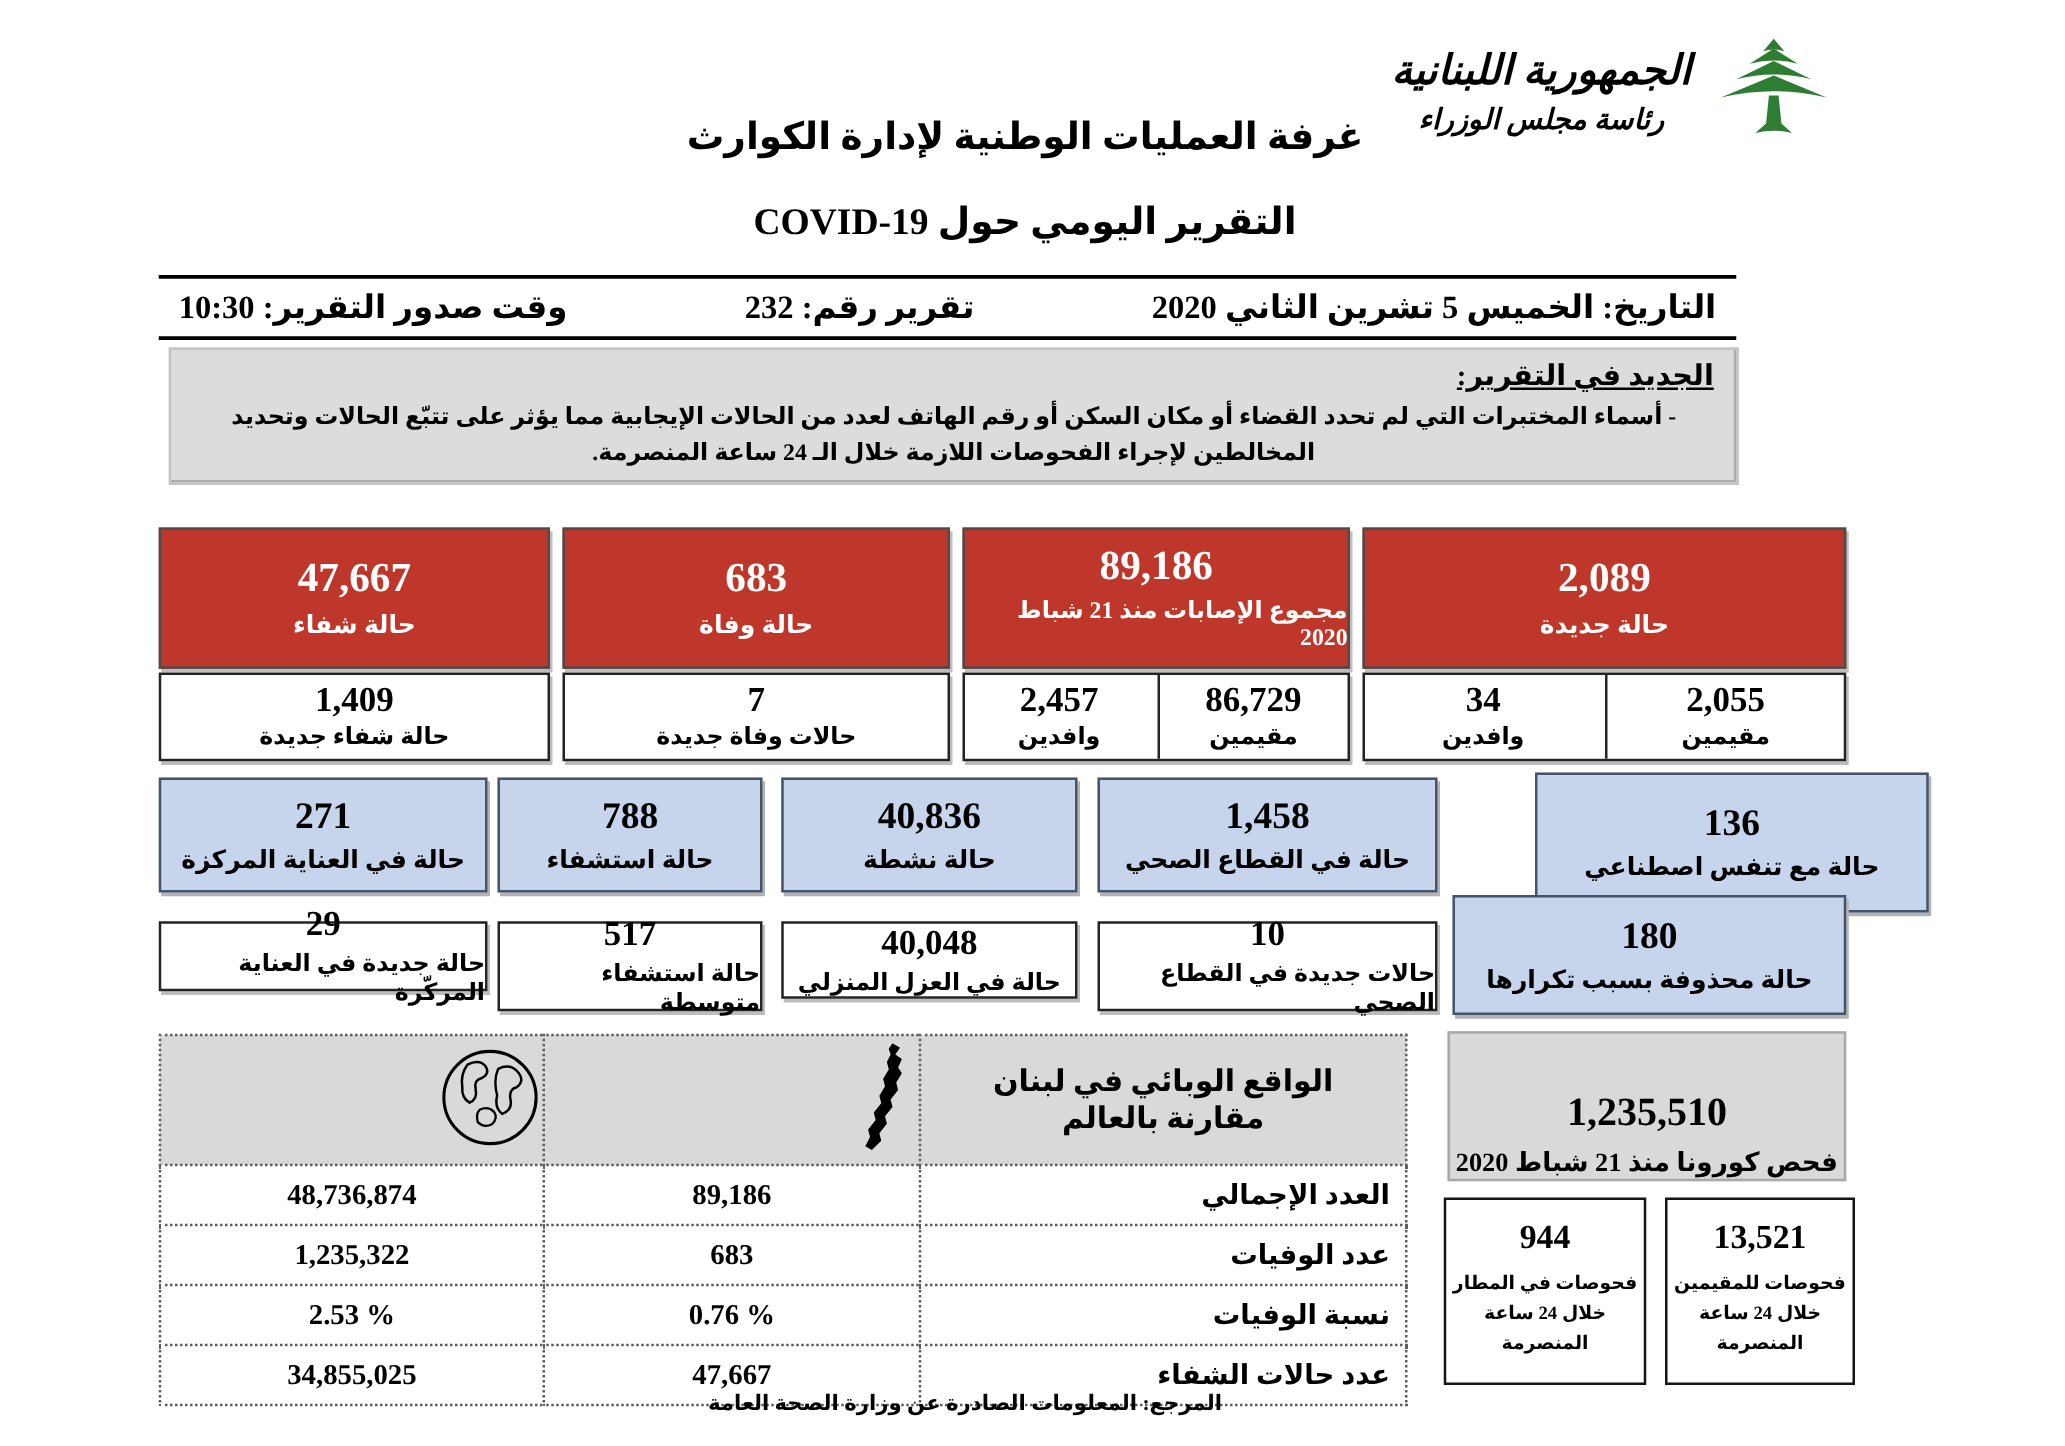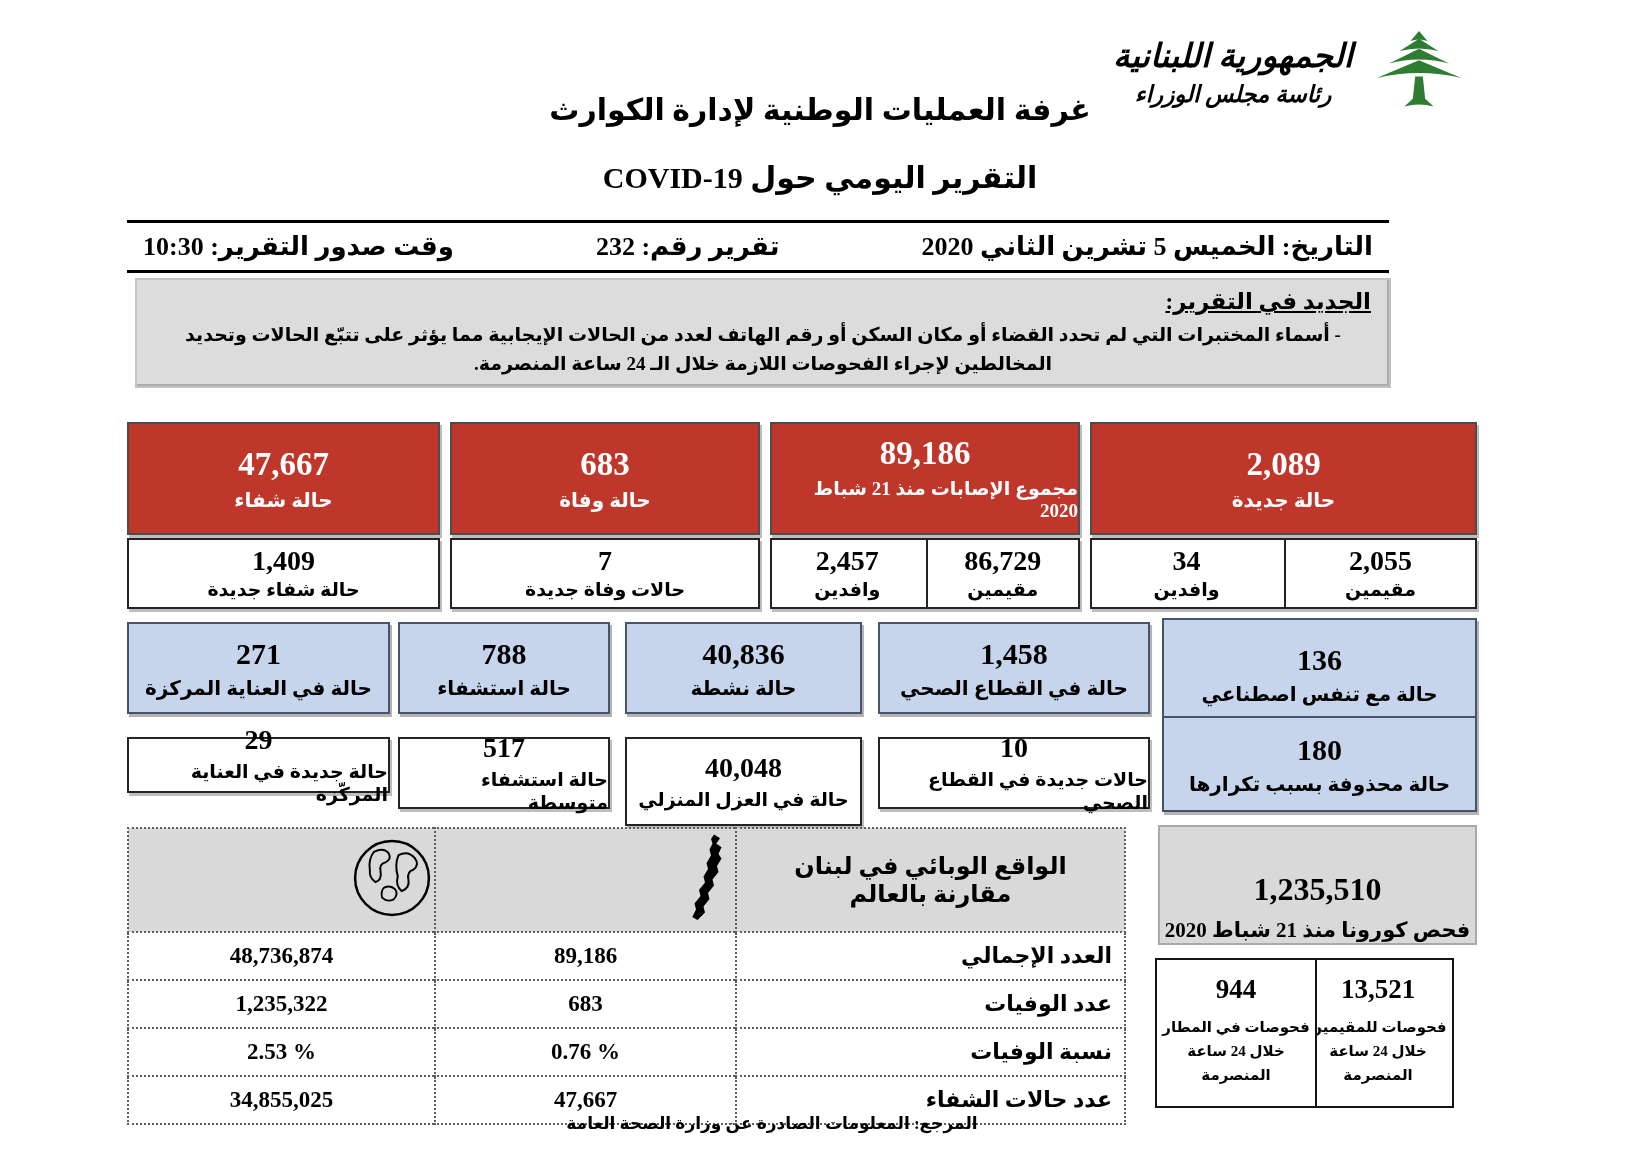--- a/index.html
+++ b/index.html
@@ -140,21 +140,21 @@
 </div>
 <div class="scard abs" style="left:450px;top:538px;width:310px;height:71px">
   <div class="snum">7</div>
   <div class="slab">حالات وفاة جديدة</div>
 </div>
 <div class="scard abs" style="left:127px;top:538px;width:313px;height:71px">
   <div class="snum">1,409</div>
   <div class="slab">حالة شفاء جديدة</div>
 </div>
 
-<div class="bcard abs" style="left:1162px;top:618px;width:315px;height:112px">
+<div class="bcard abs" style="left:1228px;top:618px;width:315px;height:112px">
   <div class="bnum">136</div>
   <div class="blab">حالة مع تنفس اصطناعي</div>
 </div>
 <div class="bcard abs" style="left:878px;top:622px;width:272px;height:92px">
   <div class="bnum">1,458</div>
   <div class="blab">حالة في القطاع الصحي</div>
 </div>
 <div class="bcard abs" style="left:625px;top:622px;width:237px;height:92px">
   <div class="bnum">40,836</div>
   <div class="blab">حالة نشطة</div>
@@ -169,21 +169,21 @@
 </div>
 
 <div class="bcard abs" style="left:1162px;top:716px;width:315px;height:96px">
   <div class="bnum">180</div>
   <div class="blab">حالة محذوفة بسبب تكرارها</div>
 </div>
 <div class="wcard abs" style="left:878px;top:737px;width:272px;height:72px">
   <div class="wnum">10</div>
   <div class="wlab">حالات جديدة في القطاع الصحي</div>
 </div>
-<div class="wcard abs" style="left:625px;top:737px;width:237px;height:89px">
+<div class="wcard abs" style="left:625px;top:737px;width:237px;height:62px">
   <div class="wnum">40,048</div>
   <div class="wlab">حالة في العزل المنزلي</div>
 </div>
 <div class="wcard abs" style="left:398px;top:737px;width:212px;height:72px">
   <div class="wnum">517</div>
   <div class="wlab">حالة استشفاء متوسطة</div>
 </div>
 <div class="wcard abs" style="left:127px;top:737px;width:263px;height:56px">
   <div class="wnum">29</div>
   <div class="wlab">حالة جديدة في العناية المركّزة</div>
@@ -227,21 +227,21 @@
     <td class="val">47,667</td>
     <td class="val">34,855,025</td>
   </tr>
 </tbody>
   </table>
 
 <div class="tgray abs" style="left:1158px;top:825px;width:319px;height:120px">
   <div class="tg-num">1,235,510</div>
   <div class="tg-lab">فحص كورونا منذ 21 شباط 2020</div>
 </div>
-<div class="tbox abs" style="left:1302px;top:958px;width:152px;height:150px">
+<div class="tbox abs" style="left:1332px;top:958px;width:152px;height:150px">
   <div class="tb-num">13,521</div>
   <div class="tb-line">فحوصات للمقيمين</div>
   <div class="tb-line">خلال 24 ساعة</div>
   <div class="tb-line">المنصرمة</div>
 </div>
 <div class="tbox abs" style="left:1155px;top:958px;width:162px;height:150px">
   <div class="tb-num">944</div>
   <div class="tb-line">فحوصات في المطار</div>
   <div class="tb-line">خلال 24 ساعة</div>
   <div class="tb-line">المنصرمة</div>

